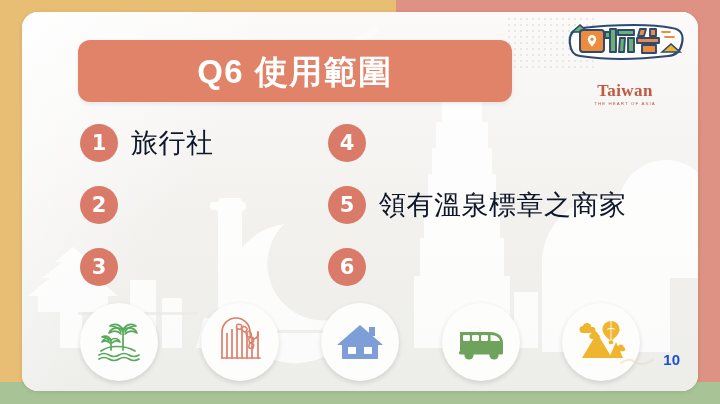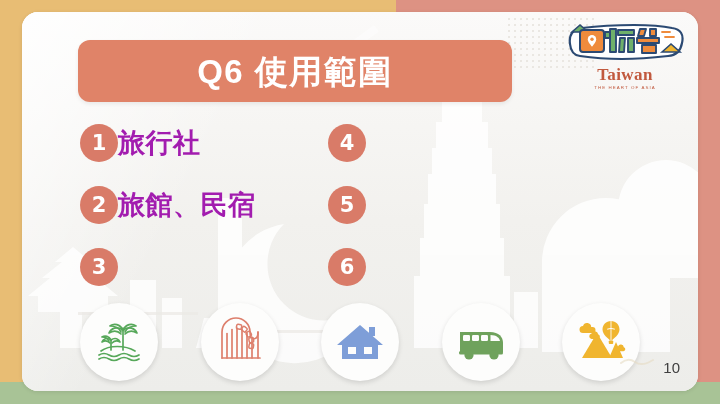--- a/index.html
+++ b/index.html
@@ -64,21 +64,21 @@
     white-space:nowrap;line-height:1;
     font-family:"Liberation Sans","DejaVu Sans",sans-serif;
   }
   
   .logo{
     position:absolute;right:14px;top:6px;width:118px;height:82px;
     text-align:center;
   }
   .logo-mark{width:118px;height:44px;display:block;}
   .logo-taiwan{
-    margin-top:4px;color:#c1593e;font-size:17px;font-weight:bold;
+    margin-top:20px;color:#c1593e;font-size:17px;font-weight:bold;
     font-family:"Liberation Serif","DejaVu Serif",serif;letter-spacing:.4px;
     line-height:1;
   }
   .logo-sub{
     margin-top:3px;color:#c1593e;font-size:4.4px;letter-spacing:1.1px;
     font-family:"Liberation Sans",sans-serif;line-height:1;
   }
   
   .list{
     position:absolute;left:58px;top:100px;width:620px;height:190px;
@@ -90,39 +90,39 @@
     display:flex;align-items:center;height:62px;
   }
   .num{
     flex:0 0 auto;width:38px;height:38px;border-radius:50%;
     background:#d97b68;color:#fff;
     display:flex;align-items:center;justify-content:center;
     font-size:21px;font-weight:bold;line-height:1;
     font-family:"DejaVu Sans",sans-serif;
   }
   .item-label{
-    color:#a21caf;font-size:27px;font-weight:bold;
+    margin-left:13px;color:#0f172a;font-size:27px;font-weight:normal;
     white-space:nowrap;line-height:1;letter-spacing:.5px;
   }
   
   .icon-row{
     position:absolute;left:58px;bottom:-4px;width:560px;height:92px;
     display:flex;justify-content:space-between;align-items:flex-start;
   }
   .icon-circle{
     width:78px;height:78px;border-radius:50%;
     background:#fdfdfc;
     box-shadow:0 2px 5px rgba(0,0,0,.13);
     display:flex;align-items:center;justify-content:center;
   }
   .icon-circle svg{display:block;}
   
   .page-num{
-    position:absolute;right:18px;bottom:16px;
-    color:#404040;font-size:15px;font-weight:normal;line-height:1;
+    position:absolute;right:18px;bottom:24px;
+    color:#1d4ed8;font-size:15px;font-weight:bold;line-height:1;
     font-family:"Liberation Sans",sans-serif;
   }
   .squiggle{position:absolute;right:44px;bottom:24px;opacity:.6;}
 </style>
 </head>
 <body>
 
 <div class="slide">
 
   <div class="band-gold"></div>
@@ -217,33 +217,33 @@
 
     <div class="list">
 
       <div class="col col-left">
         <div class="item">
           <div class="num">1</div>
           <div class="item-label">旅行社</div>
         </div>
         <div class="item">
           <div class="num">2</div>
-          <div class="item-label">旅館、民宿</div>
         </div>
         <div class="item">
           <div class="num">3</div>
         </div>
       </div>
 
       <div class="col col-right">
         <div class="item">
           <div class="num">4</div>
         </div>
         <div class="item">
           <div class="num">5</div>
+          <div class="item-label">領有溫泉標章之商家</div>
         </div>
         <div class="item">
           <div class="num">6</div>
         </div>
       </div>
 
     </div>
 
     <div class="icon-row">
 

